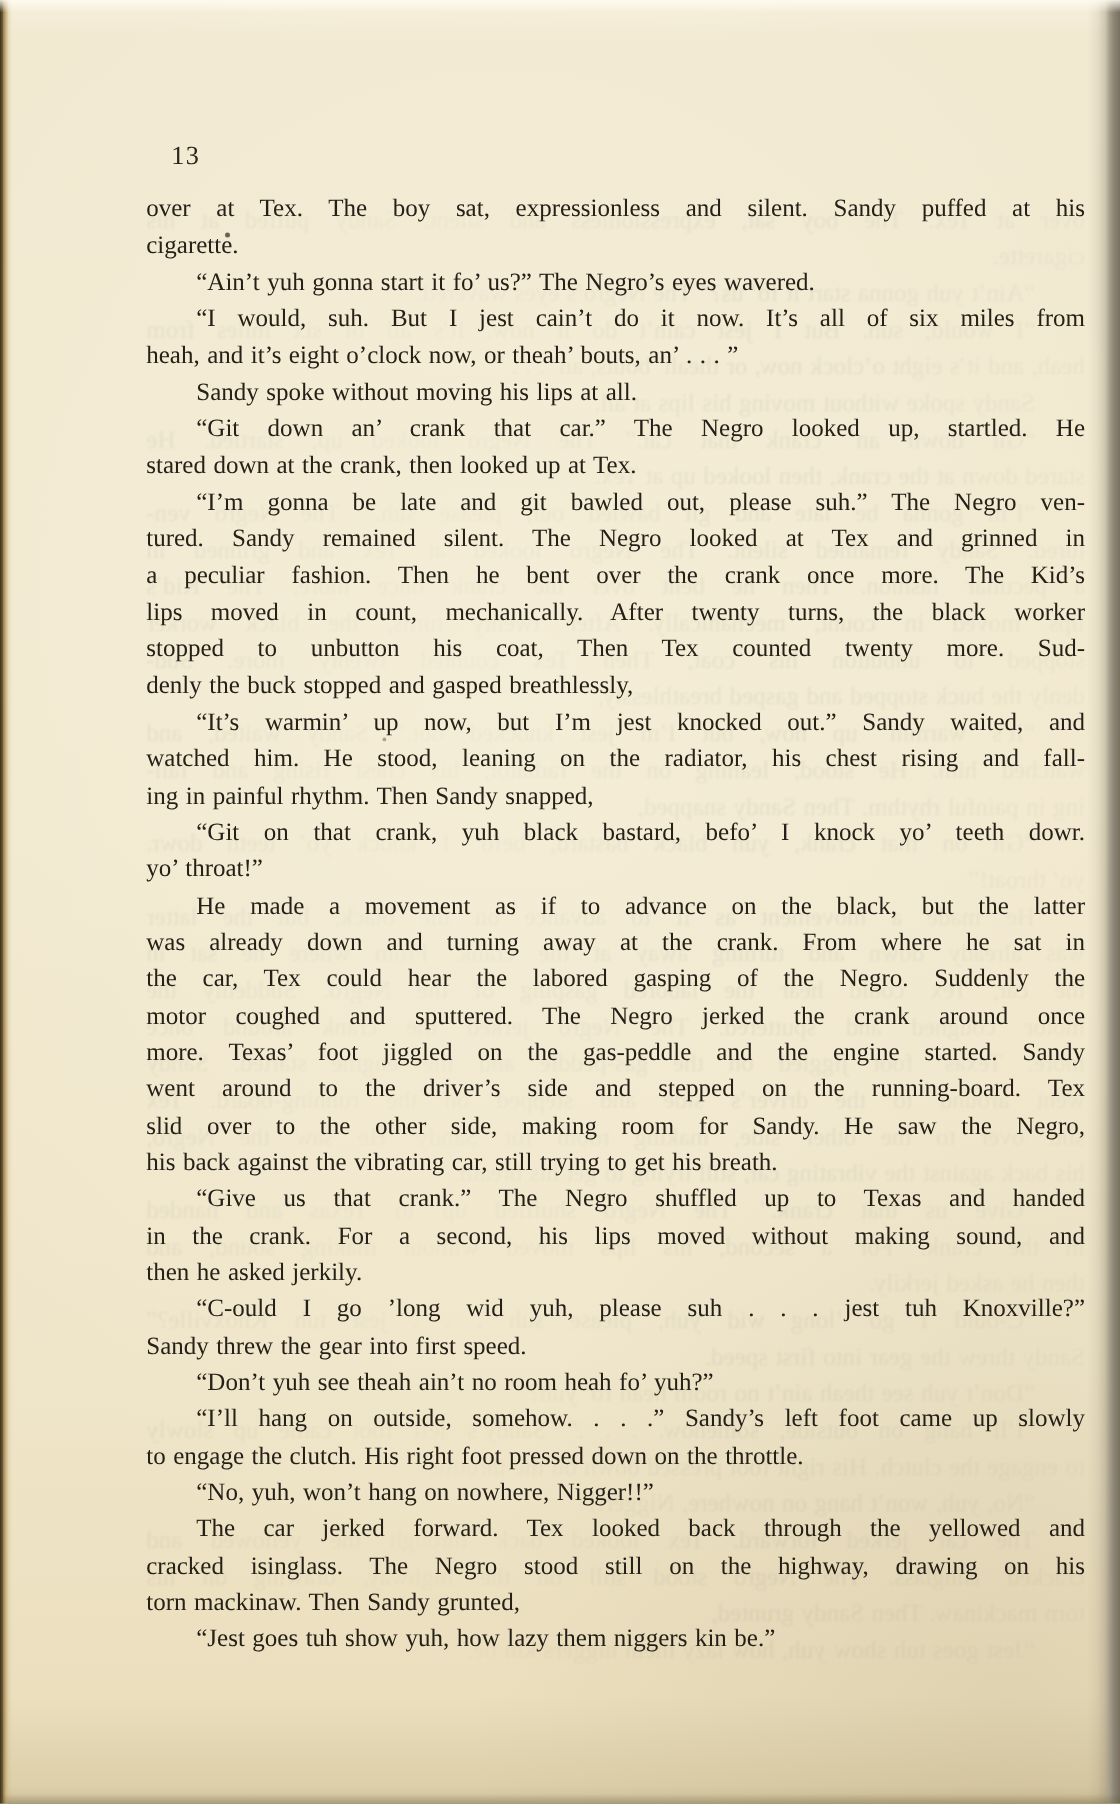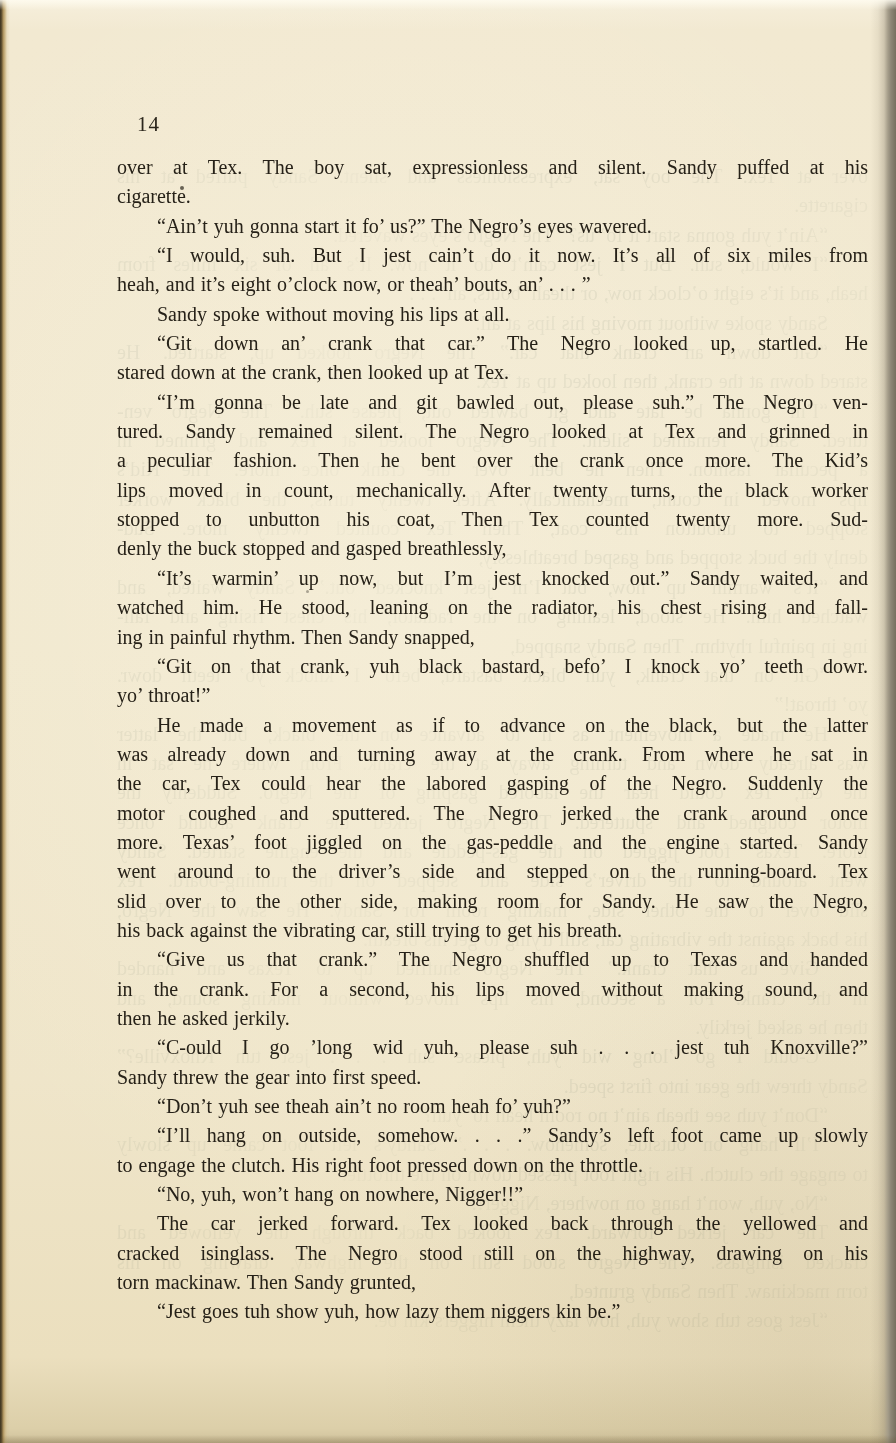--- a/index.html
+++ b/index.html
@@ -106,21 +106,21 @@
   }
   .speck-1 { left: 180px; top: 186px; width: 4px; height: 4px; opacity: .75; }
   .speck-2 { left: 306px; top: 590px; width: 3px; height: 3px; opacity: .4; }
 </style>
 </head>
 <body>
 
 <div class="scan-page" id="scanPage">
 
   <div class="page-header">
-    <span class="page-number">14</span>
+    <span class="page-number">13</span>
   </div>
 
   <div class="body-text ghost">
       <div class="line">over at Tex. The boy sat, expressionless and silent. Sandy puffed at his</div>
       <div class="line end">cigarette.</div>
       <div class="line indent end">“Ain’t yuh gonna start it fo’ us?” The Negro’s eyes wavered.</div>
       <div class="line indent">“I would, suh. But I jest cain’t do it now. It’s all of six miles from</div>
       <div class="line end">heah, and it’s eight o’clock now, or theah’ bouts, an’ . . . ”</div>
       <div class="line indent end">Sandy spoke without moving his lips at all.</div>
       <div class="line indent">“Git down an’ crank that car.” The Negro looked up, startled. He</div>

